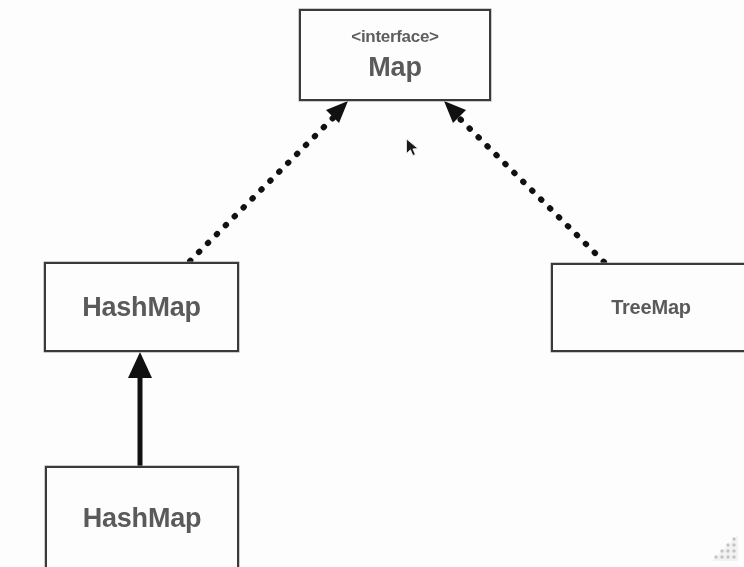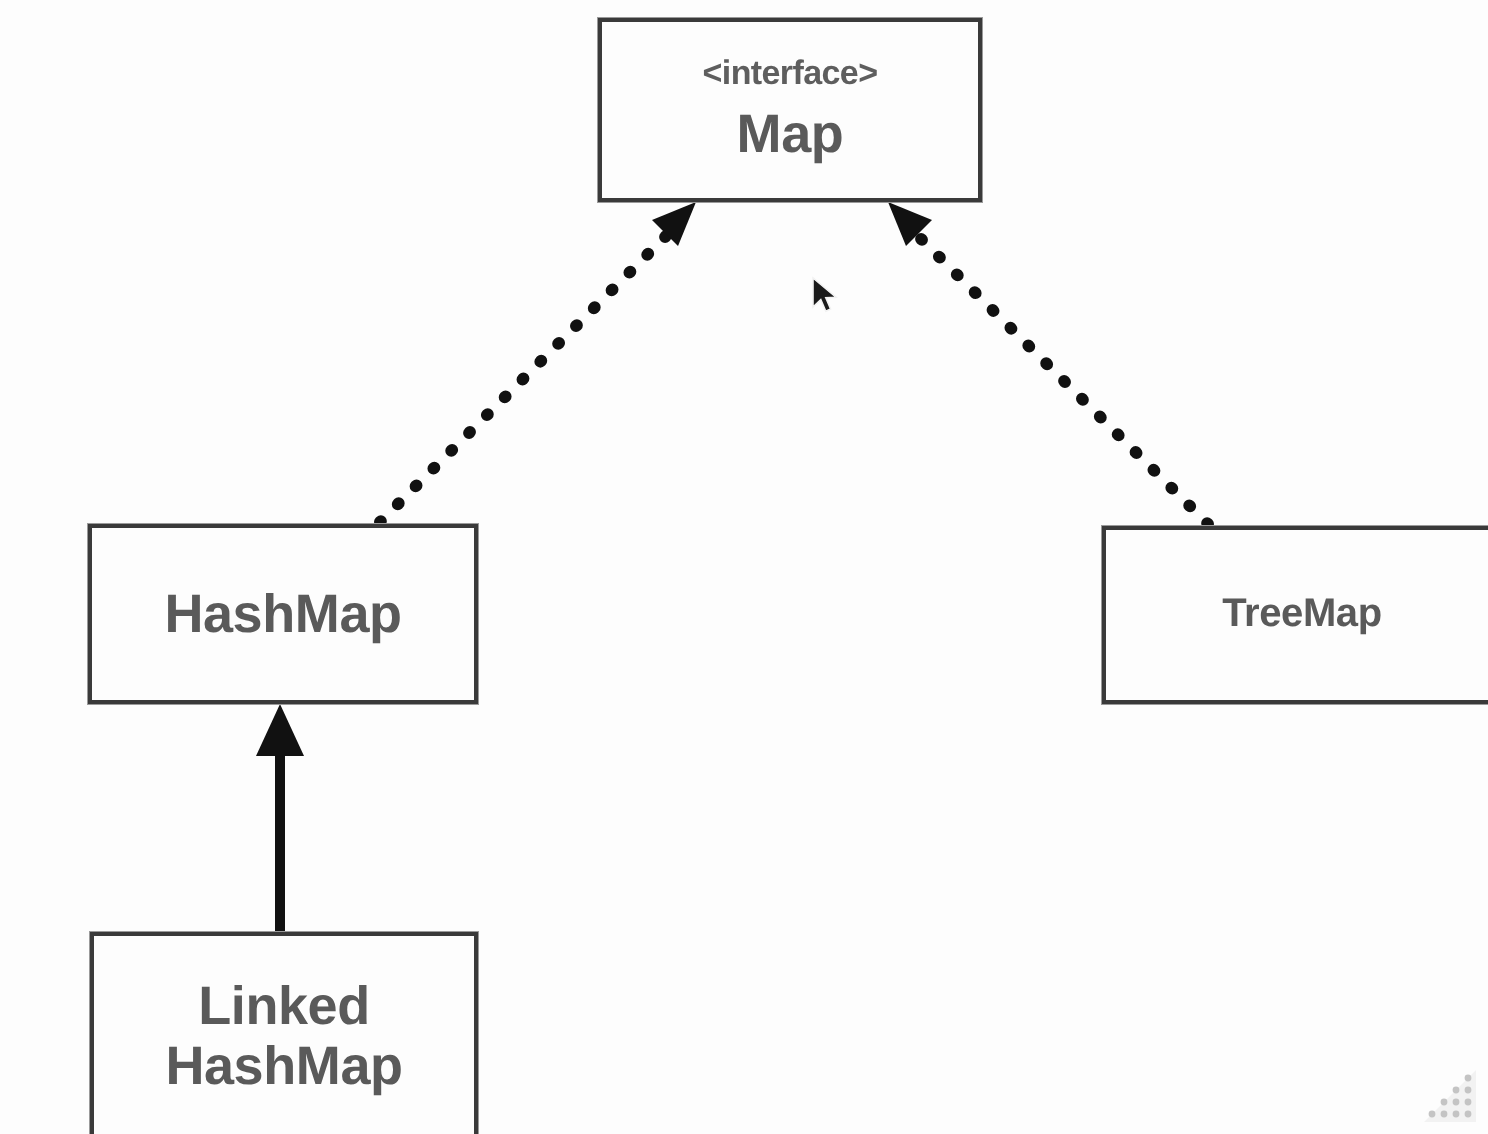--- a/index.html
+++ b/index.html
@@ -109,21 +109,20 @@
 
   <div class="node" id="node-hashmap">
     <div class="node-title">HashMap</div>
   </div>
 
   <div class="node" id="node-treemap">
     <div class="node-title">TreeMap</div>
   </div>
 
   <div class="node" id="node-linked">
-    <div class="node-title">Linked</div>
     <div class="node-title">HashMap</div>
   </div>
 
   <svg class="cursor" viewBox="0 0 16 20" xmlns="http://www.w3.org/2000/svg">
     <path d="M1.5 1 L1.5 15.5 L5.4 11.8 L7.9 17.6 L10.3 16.5 L7.9 10.9 L13 10.6 Z" fill="#1a1a1a" stroke="#f2f2f2" stroke-width="0.8"></path>
   </svg>
 
   <svg class="resize-grip" viewBox="0 0 34 30" xmlns="http://www.w3.org/2000/svg">
     <path d="M32 2 L32 28 L6 28 Z" fill="#e8e8e8"></path>
     <g fill="#8c8c8c">

